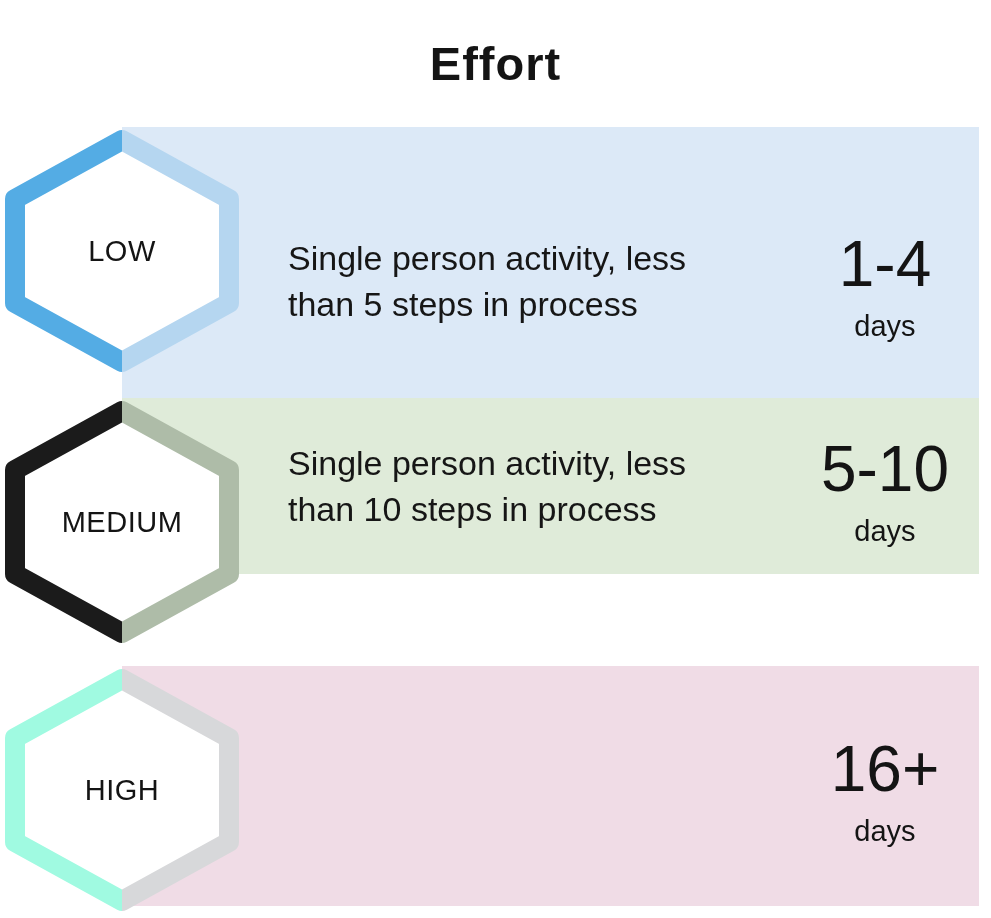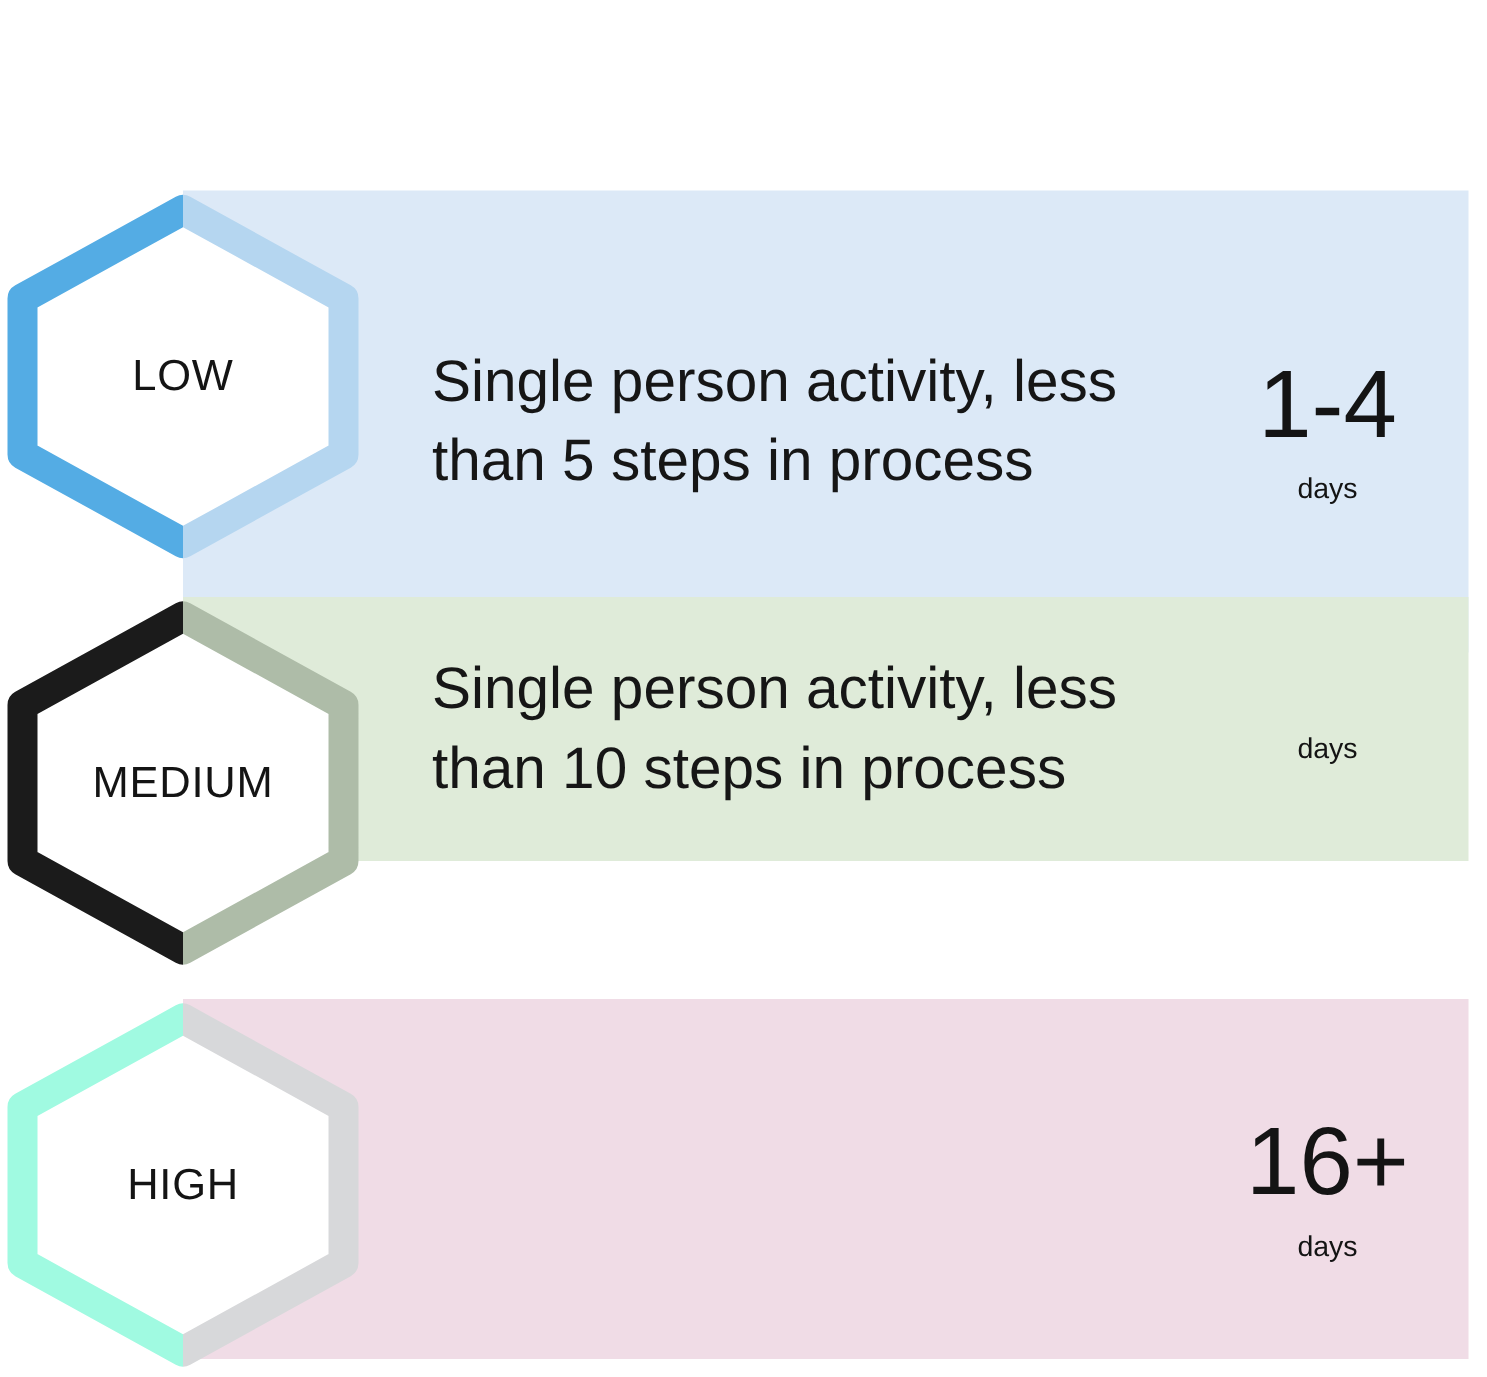--- a/index.html
+++ b/index.html
@@ -43,46 +43,47 @@
     letter-spacing: 0.5px;
     color: #141414;
   }
   .desc {
     position: absolute;
     left: 288px;
     top: 0; bottom: 0;
     width: 470px;
     display: flex;
     align-items: center;
-    font-size: 39px;
+    font-size: 34px;
     line-height: 1.36;
     color: #161616;
     white-space: pre-line;
   }
   .duration {
     position: absolute;
     left: 790px;
     width: 190px;
     top: 0; bottom: 0;
     display: flex;
     flex-direction: column;
     align-items: center;
     justify-content: center;
     padding-top: 10px;
     box-sizing: border-box;
     color: #141414;
   }
   .duration .num { font-size: 64px; line-height: 1; }
-  .duration .unit { font-size: 19px; margin-top: 16px; line-height: 1; }
+  .duration .unit { font-size: 29px; margin-top: 16px; line-height: 1; }
 </style>
 </head>
 <body>
 
 <div class="stage">
 
+  <h1 class="title">Effort</h1>
 
   <section class="row" style="top:127px; height:308px;">
     <div class="band" style="background-color: rgb(220, 233, 247);"></div>
     <svg class="hex" viewBox="0 0 250 250" width="250" height="250" aria-hidden="true">
       <defs>
         <clipPath id="hexL0">
             <rect x="-15" y="-15" width="140" height="280"></rect>
           </clipPath>
         <clipPath id="hexR0">
             <rect x="125" y="-15" width="140" height="280"></rect>
@@ -111,20 +112,21 @@
             <rect x="125" y="-15" width="140" height="280"></rect>
           </clipPath>
       </defs>
       <polygon points="125,14 232,73 232,177 125,236 18,177 18,73" fill="#ffffff" stroke-width="20" stroke-linejoin="round" clip-path="url(#hexL1)" stroke="#1B1B1B"></polygon>
       <polygon points="125,14 232,73 232,177 125,236 18,177 18,73" fill="#ffffff" stroke-width="20" stroke-linejoin="round" clip-path="url(#hexR1)" stroke="#AEBCA8"></polygon>
     </svg>
     <div class="hex-label">MEDIUM</div>
     <div class="desc">Single person activity, less
 than 10 steps in process</div>
     <div class="duration">
+      <div class="num">5-10</div>
       <div class="unit">days</div>
     </div>
   </section>
 
   <section class="row" style="top:666px; height:240px;">
     <div class="band" style="background-color: rgb(240, 220, 230);"></div>
     <svg class="hex" viewBox="0 0 250 250" width="250" height="250" aria-hidden="true">
       <defs>
         <clipPath id="hexL2">
             <rect x="-15" y="-15" width="140" height="280"></rect>

